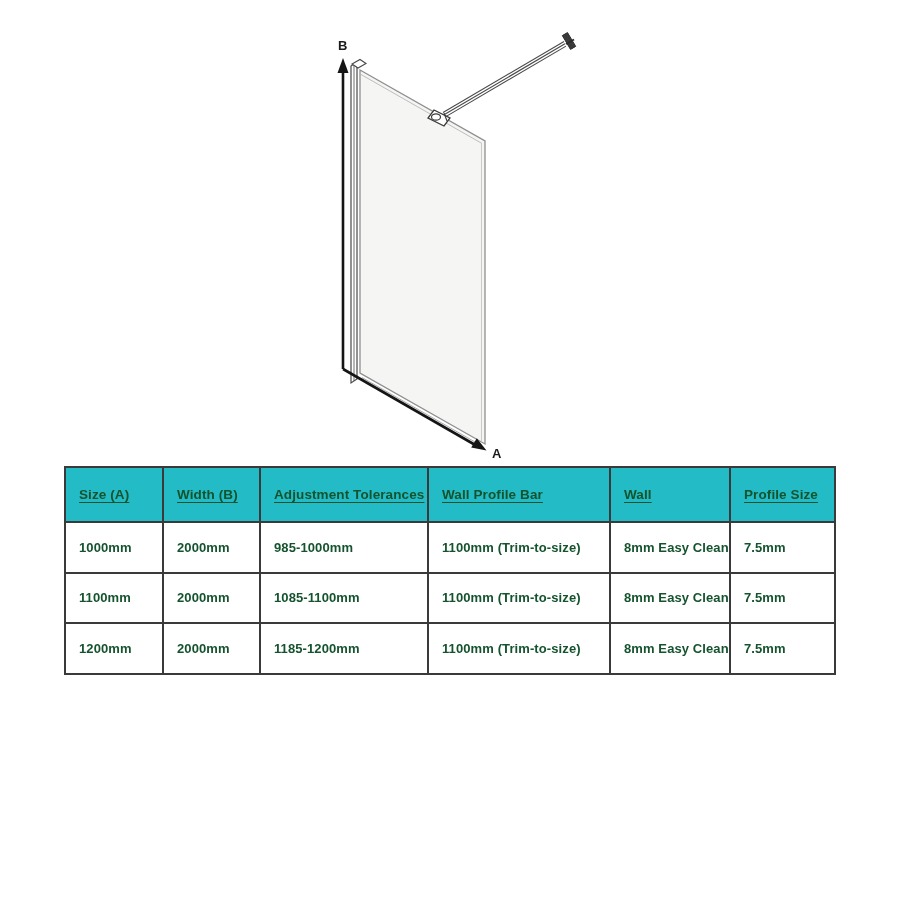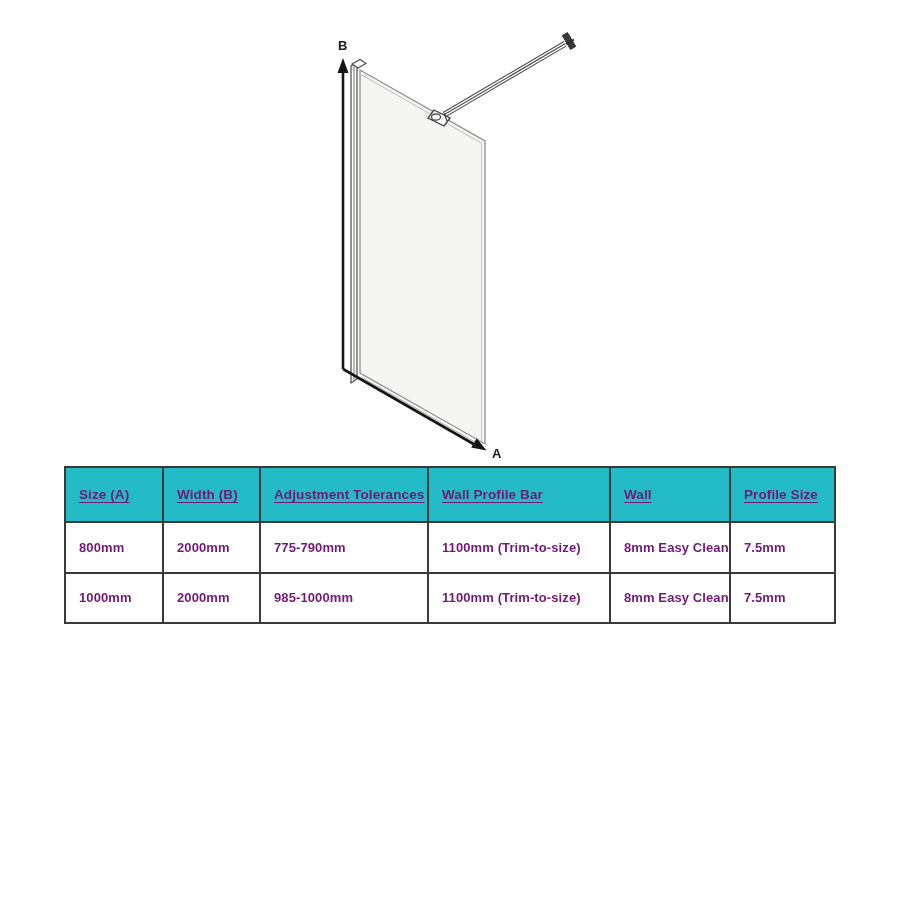--- a/index.html
+++ b/index.html
@@ -40,21 +40,21 @@
     border-collapse: collapse;
     table-layout: fixed;
     width: 770px;
     border: 2px solid #3a3a3a;
   }
   table.spec th, table.spec td {
     border: 2px solid #3a3a3a;
     text-align: left;
     vertical-align: middle;
     padding: 0 8px 0 13px;
-    color: #701a75;
+    color: #14532d;
     font-weight: bold;
     font-size: 13px;
     letter-spacing: 0.1px;
     overflow: hidden;
     white-space: nowrap;
   }
   table.spec th {
     height: 53px;
     background: #23bcc6;
     text-decoration: underline;
@@ -136,31 +136,39 @@
           <th>Size (A)</th>
           <th>Width (B)</th>
           <th>Adjustment Tolerances</th>
           <th>Wall Profile Bar</th>
           <th>Wall</th>
           <th>Profile Size</th>
         </tr>
       </thead>
       <tbody>
         <tr>
-          <td>800mm</td>
+          <td>1000mm</td>
           <td>2000mm</td>
-          <td>775-790mm</td>
+          <td>985-1000mm</td>
           <td>1100mm (Trim-to-size)</td>
           <td>8mm Easy Clean</td>
           <td>7.5mm</td>
         </tr>
         <tr>
-          <td>1000mm</td>
+          <td>1100mm</td>
           <td>2000mm</td>
-          <td>985-1000mm</td>
+          <td>1085-1100mm</td>
+          <td>1100mm (Trim-to-size)</td>
+          <td>8mm Easy Clean</td>
+          <td>7.5mm</td>
+        </tr>
+        <tr>
+          <td>1200mm</td>
+          <td>2000mm</td>
+          <td>1185-1200mm</td>
           <td>1100mm (Trim-to-size)</td>
           <td>8mm Easy Clean</td>
           <td>7.5mm</td>
         </tr>
       </tbody>
     </table>
   </div>
 </div>
 
 </body></html>

